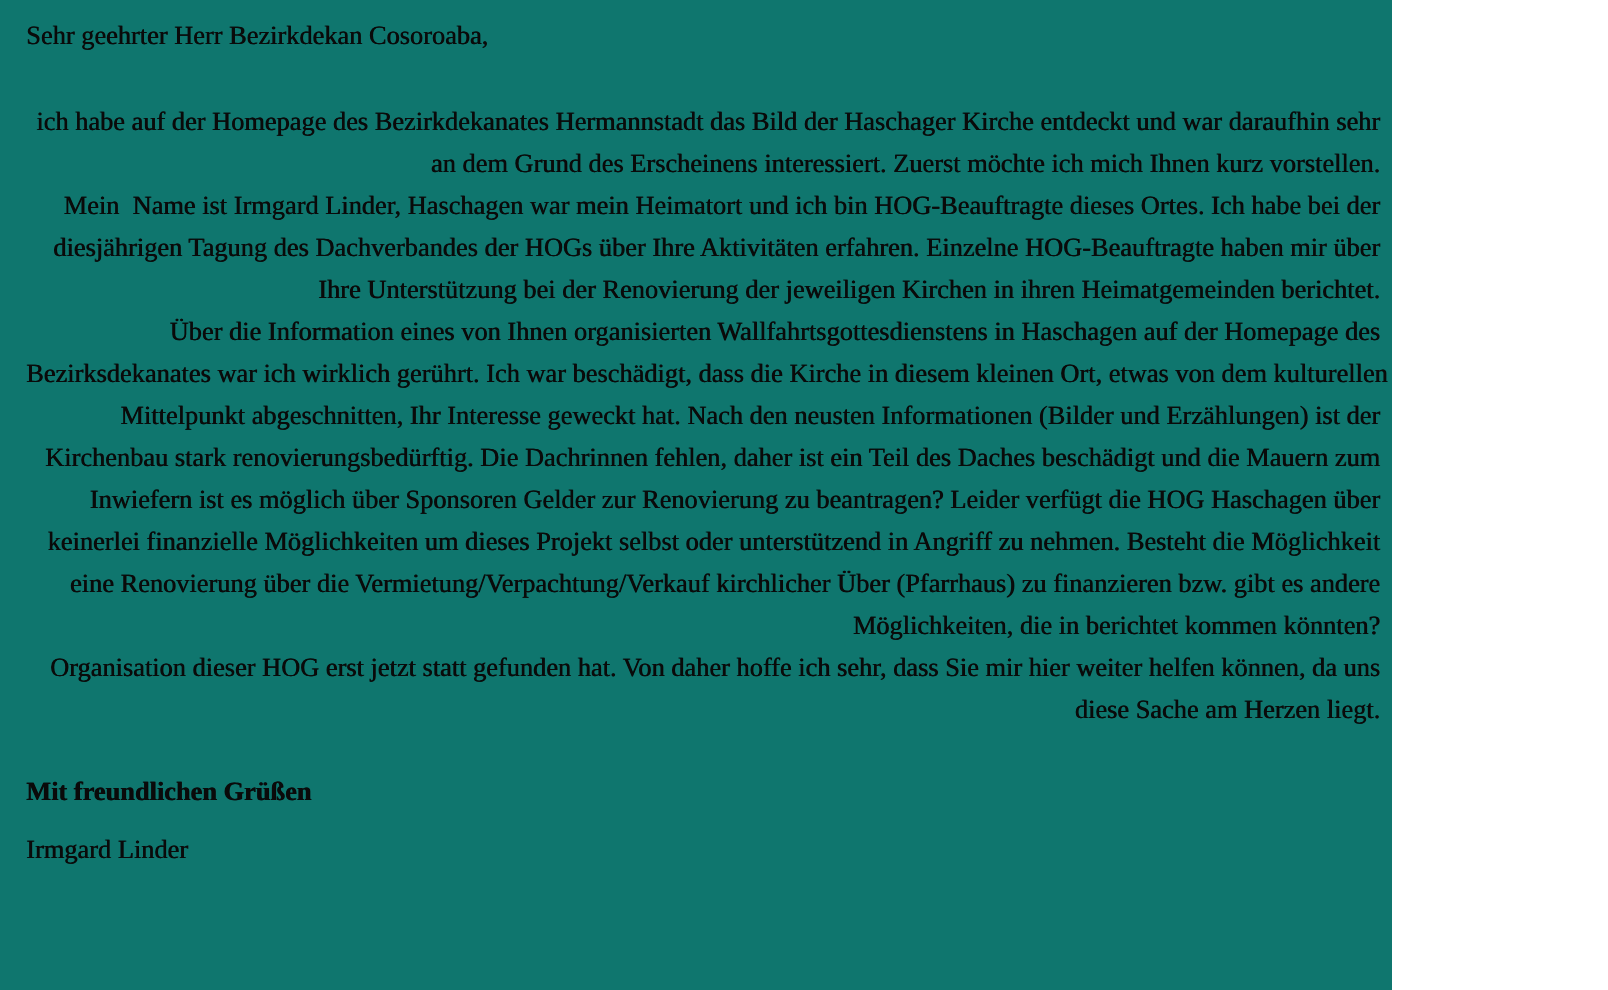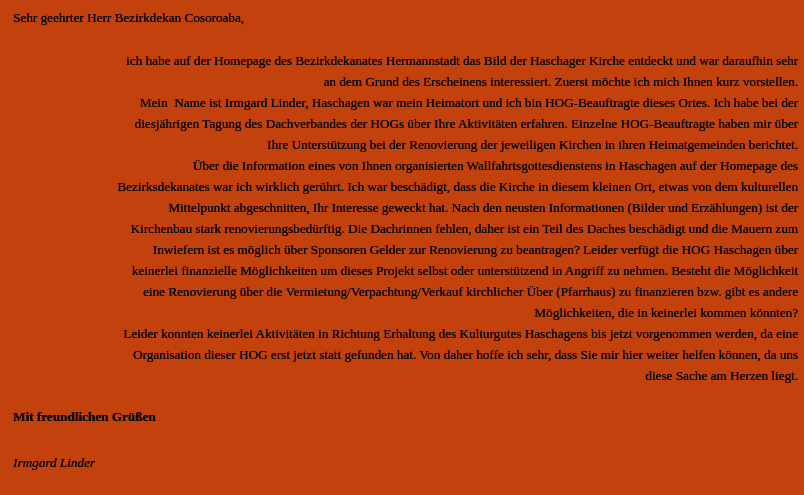--- a/index.html
+++ b/index.html
@@ -2,40 +2,40 @@
 <html><head>
 <meta charset="utf-8">
 <style>
   html, body {
     margin: 0;
     padding: 0;
     background: #ffffff;
   }
   .page {
     position: relative;
-    width: 804px;
+    width: 696px;
     height: 495px;
     box-sizing: border-box;
-    background: #c2410c;
+    background: #0f766e;
     overflow: hidden;
     padding: 7px 6px 0 13px;
     font-family: "Liberation Serif", "DejaVu Serif", serif;
     font-size: 13.2px;
     line-height: 21px;
     color: #0a0a0a;
     
     text-shadow: 0.3px 0 0 currentColor;
   }
   .line {
     white-space: pre;   
     height: 21px;
   }
   .letter-body { margin-top: 22px; text-align: right; }
   .closing     { margin-top: 20px; font-weight: bold; }
-  .signature   { margin-top: 25px; font-style: italic; }
+  .signature   { margin-top: 8px; }
 </style>
 </head>
 <body>
 
 <div class="page">
 
   <div class="line salutation">Sehr geehrter Herr Bezirkdekan Cosoroaba,</div>
 
   <div class="letter-body">
     <div class="line">ich habe auf der Homepage des Bezirkdekanates Hermannstadt das Bild der Haschager Kirche entdeckt und war daraufhin sehr</div>
@@ -43,22 +43,21 @@
     <div class="line">Mein  Name ist Irmgard Linder, Haschagen war mein Heimatort und ich bin HOG-Beauftragte dieses Ortes. Ich habe bei der</div>
     <div class="line">diesjährigen Tagung des Dachverbandes der HOGs über Ihre Aktivitäten erfahren. Einzelne HOG-Beauftragte haben mir über</div>
     <div class="line">Ihre Unterstützung bei der Renovierung der jeweiligen Kirchen in ihren Heimatgemeinden berichtet.</div>
     <div class="line">Über die Information eines von Ihnen organisierten Wallfahrtsgottesdienstens in Haschagen auf der Homepage des</div>
     <div class="line">Bezirksdekanates war ich wirklich gerührt. Ich war beschädigt, dass die Kirche in diesem kleinen Ort, etwas von dem kulturellen</div>
     <div class="line">Mittelpunkt abgeschnitten, Ihr Interesse geweckt hat. Nach den neusten Informationen (Bilder und Erzählungen) ist der</div>
     <div class="line">Kirchenbau stark renovierungsbedürftig. Die Dachrinnen fehlen, daher ist ein Teil des Daches beschädigt und die Mauern zum</div>
     <div class="line">Inwiefern ist es möglich über Sponsoren Gelder zur Renovierung zu beantragen? Leider verfügt die HOG Haschagen über</div>
     <div class="line">keinerlei finanzielle Möglichkeiten um dieses Projekt selbst oder unterstützend in Angriff zu nehmen. Besteht die Möglichkeit</div>
     <div class="line">eine Renovierung über die Vermietung/Verpachtung/Verkauf kirchlicher Über (Pfarrhaus) zu finanzieren bzw. gibt es andere</div>
-    <div class="line">Möglichkeiten, die in keinerlei kommen könnten?</div>
-    <div class="line">Leider konnten keinerlei Aktivitäten in Richtung Erhaltung des Kulturgutes Haschagens bis jetzt vorgenommen werden, da eine</div>
+    <div class="line">Möglichkeiten, die in berichtet kommen könnten?</div>
     <div class="line">Organisation dieser HOG erst jetzt statt gefunden hat. Von daher hoffe ich sehr, dass Sie mir hier weiter helfen können, da uns</div>
     <div class="line">diese Sache am Herzen liegt.</div>
   </div>
 
   <div class="line closing">Mit freundlichen Grüßen</div>
 
   <div class="line signature">Irmgard Linder</div>
 
 </div>
 

